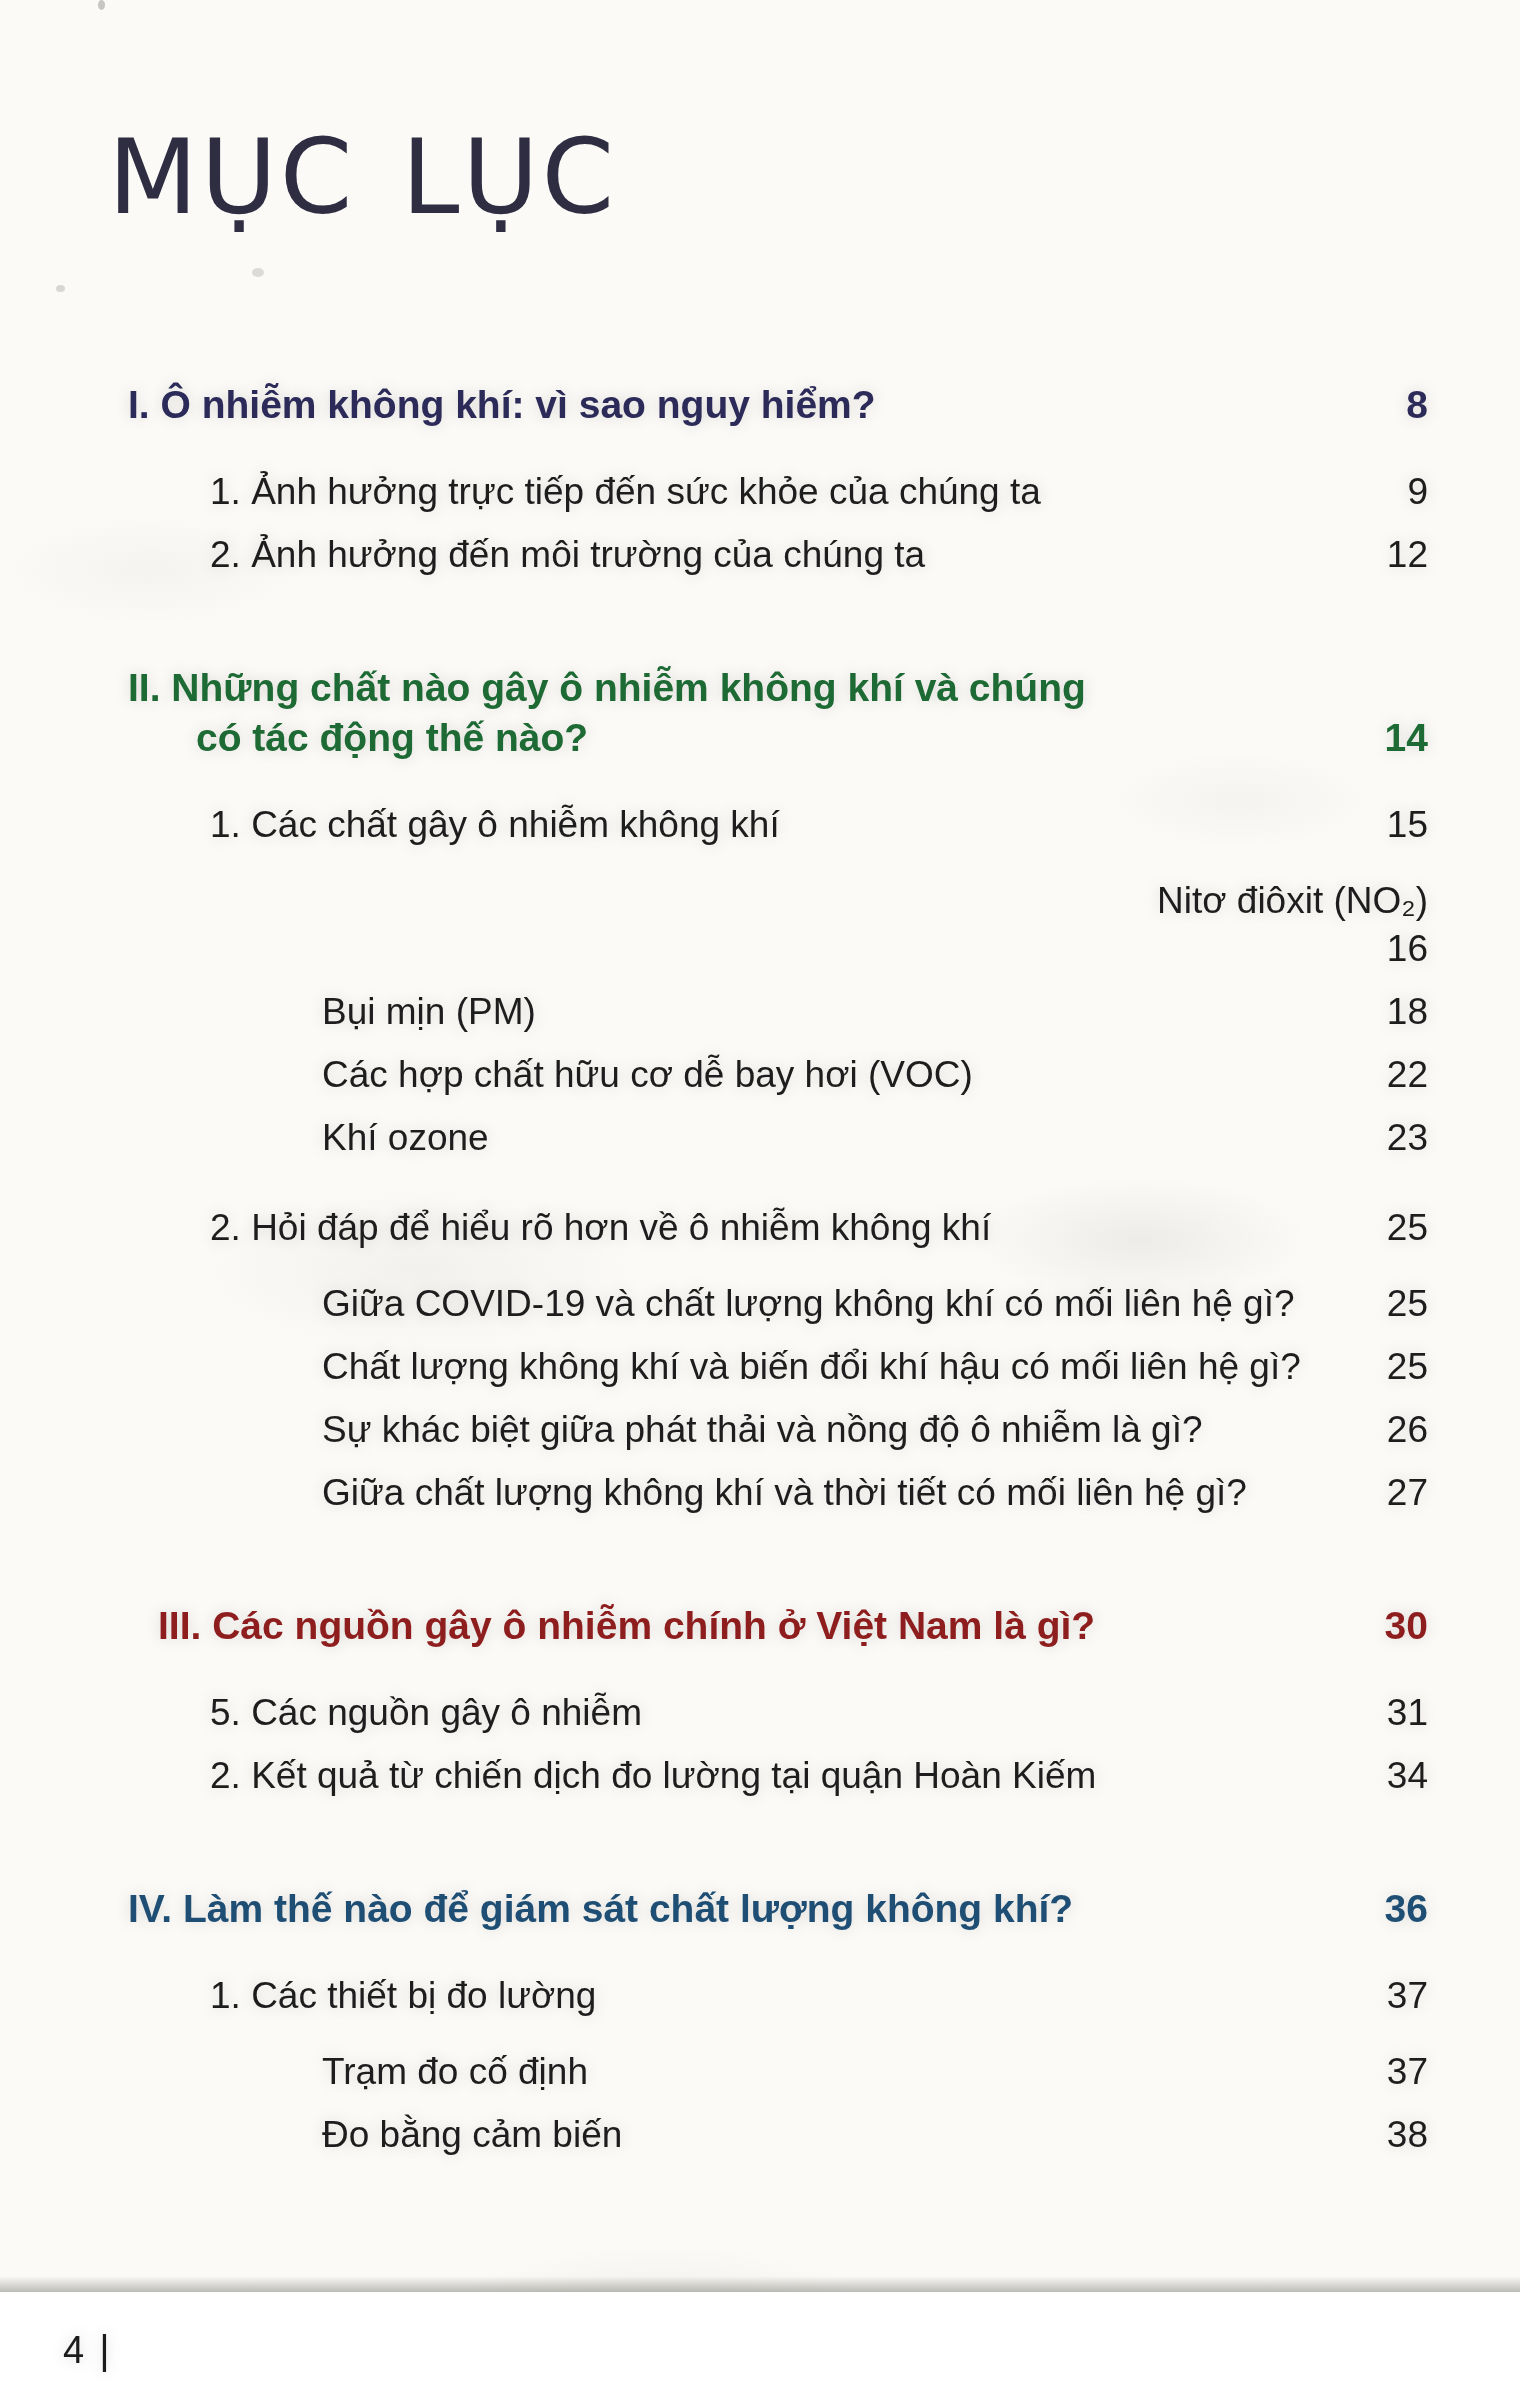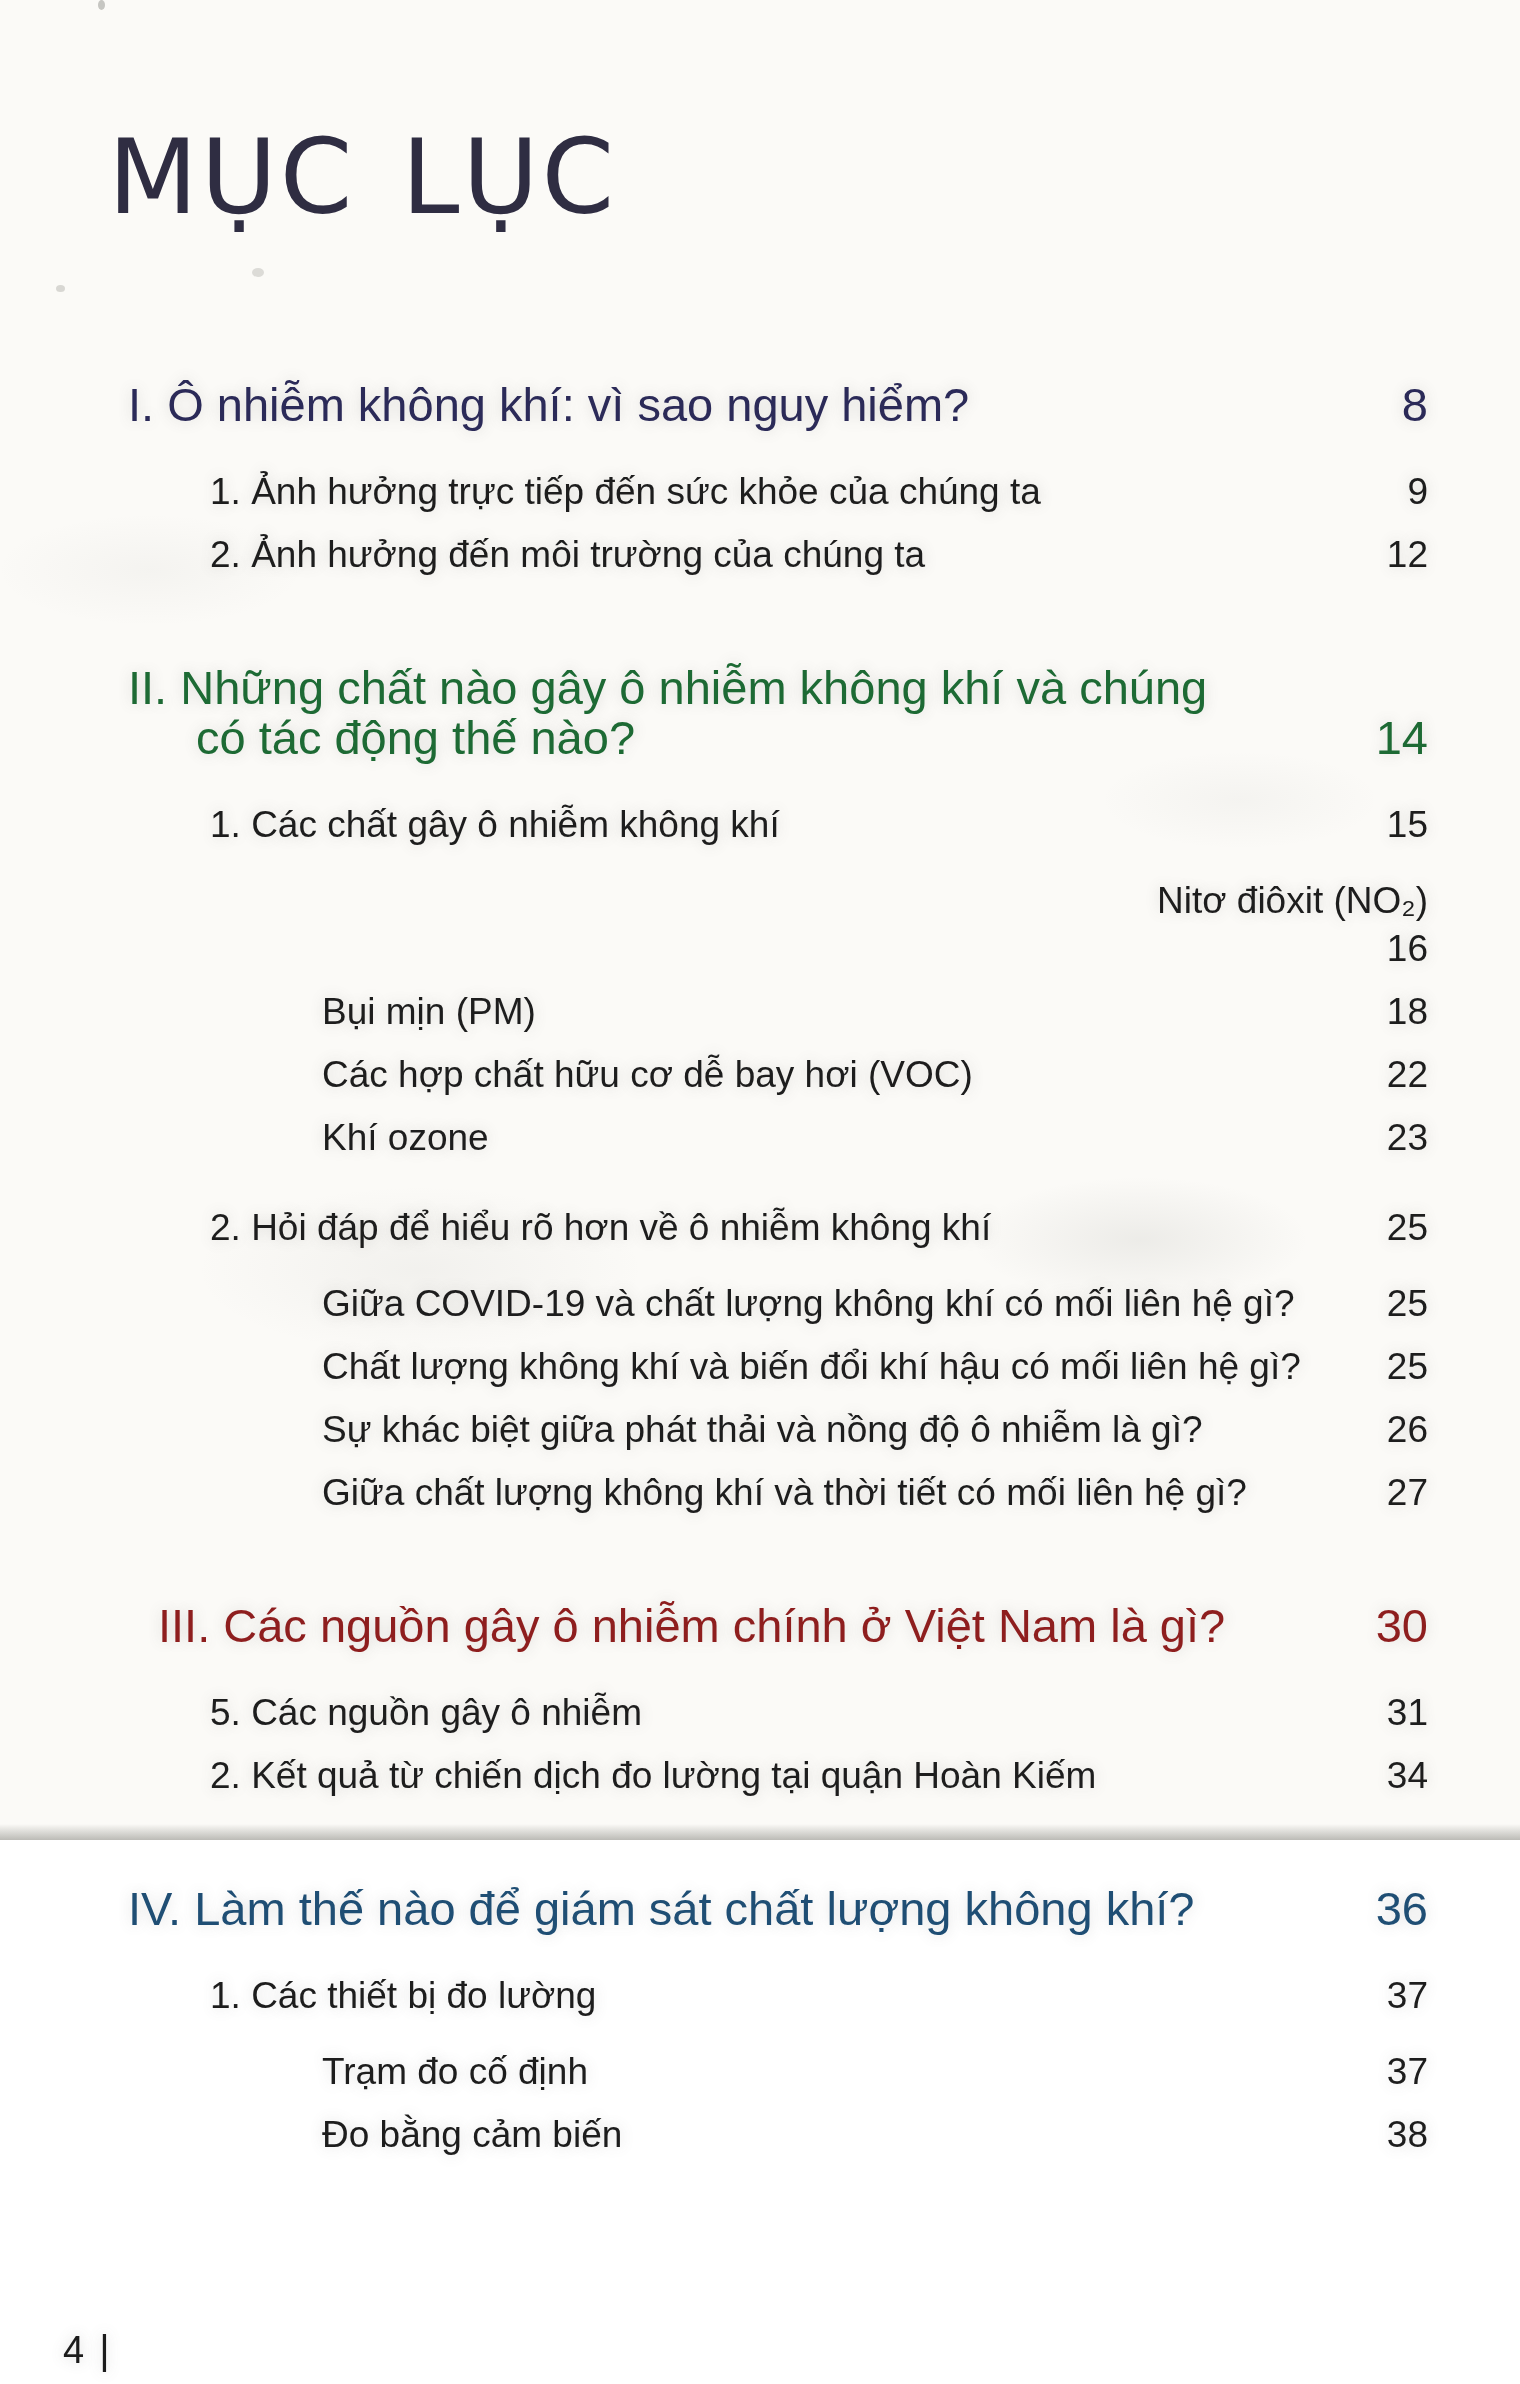--- a/index.html
+++ b/index.html
@@ -2,21 +2,21 @@
 <html lang="vi"><head>
 <meta charset="utf-8">
 <style>
   html,body{margin:0;padding:0;}
   body{
     width:1520px;height:2384px;
     font-family:"Liberation Sans","DejaVu Sans",sans-serif;
     overflow:hidden;
   }
   .page{
-    position:relative;width:1520px;height:1840px;box-sizing:border-box;
+    position:relative;width:1520px;height:2292px;box-sizing:border-box;
     background:
       radial-gradient(240px 90px at 1140px 1240px, rgba(120,120,112,.11), transparent 70%),
       radial-gradient(320px 120px at 420px 1270px, rgba(120,120,112,.07), transparent 70%),
       radial-gradient(220px 80px at 150px 570px, rgba(120,120,112,.05), transparent 70%),
       radial-gradient(300px 110px at 660px 2320px, rgba(120,120,112,.09), transparent 70%),
       radial-gradient(200px 70px at 1240px 800px, rgba(120,120,112,.05), transparent 70%),
       #fbfaf7;
   }
   .scan-speck{position:absolute;border-radius:50%;background:rgba(100,100,95,.35);}
   .speck-a{left:98px;top:0;width:7px;height:10px;}
@@ -31,21 +31,21 @@
   }
 
   .toc{margin-top:138px;padding-right:92px;}
   .row{
     display:flex;justify-content:space-between;align-items:flex-end;
     font-size:37px;line-height:48px;font-weight:400;
     margin-top:15px;
     text-shadow:0 0 14px rgba(95,95,95,.22);
   }
   .row .pgnum{min-width:72px;text-align:right;flex:none;}
-  .row.sec{font-size:47px;line-height:50px;font-weight:400;margin-top:84px;}
+  .row.sec{font-size:39px;line-height:50px;font-weight:700;margin-top:84px;}
   .row.sec .label{margin-left:128px;padding-left:68px;text-indent:-68px;max-width:1060px;white-space:pre-line;}
   .row.item .label{margin-left:210px;}
   .row.sub .label{margin-left:322px;}
   .row.sec + .row.item{margin-top:38px;gap:24px;}
   .row.sub + .row.item{margin-top:42px;}
   .row.item + .row.sub{margin-top:28px;}
 
   .footer{
     position:absolute;left:63px;top:2328px;
     display:flex;align-items:flex-end;gap:15px;

